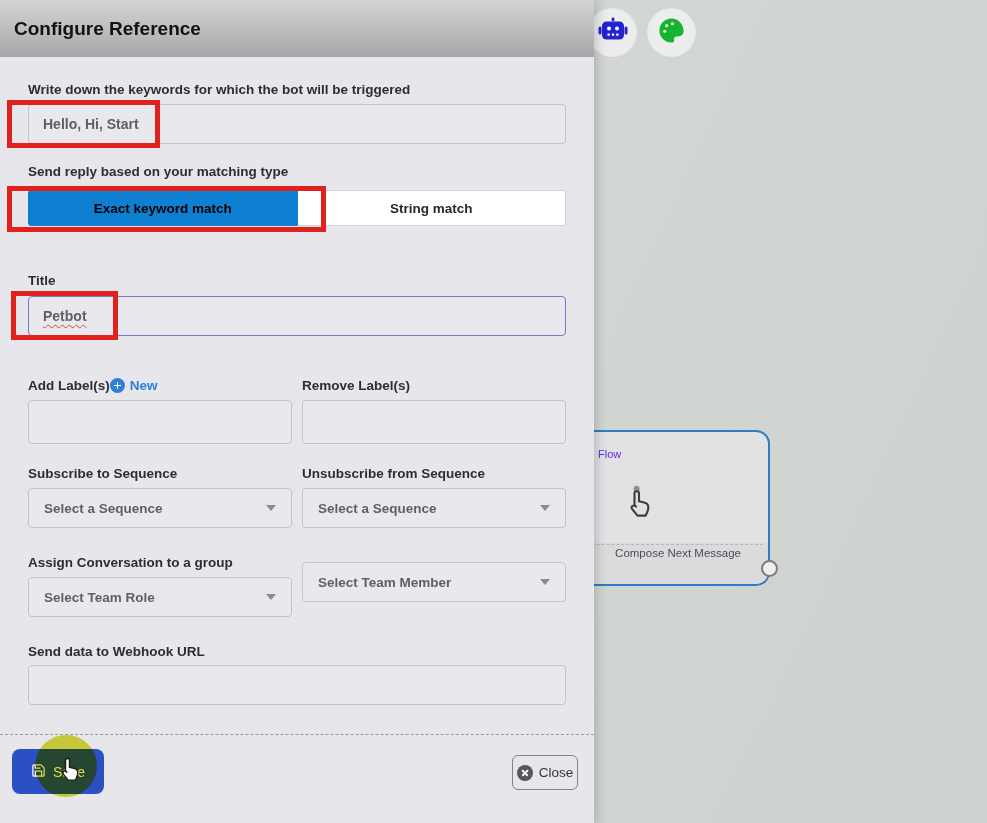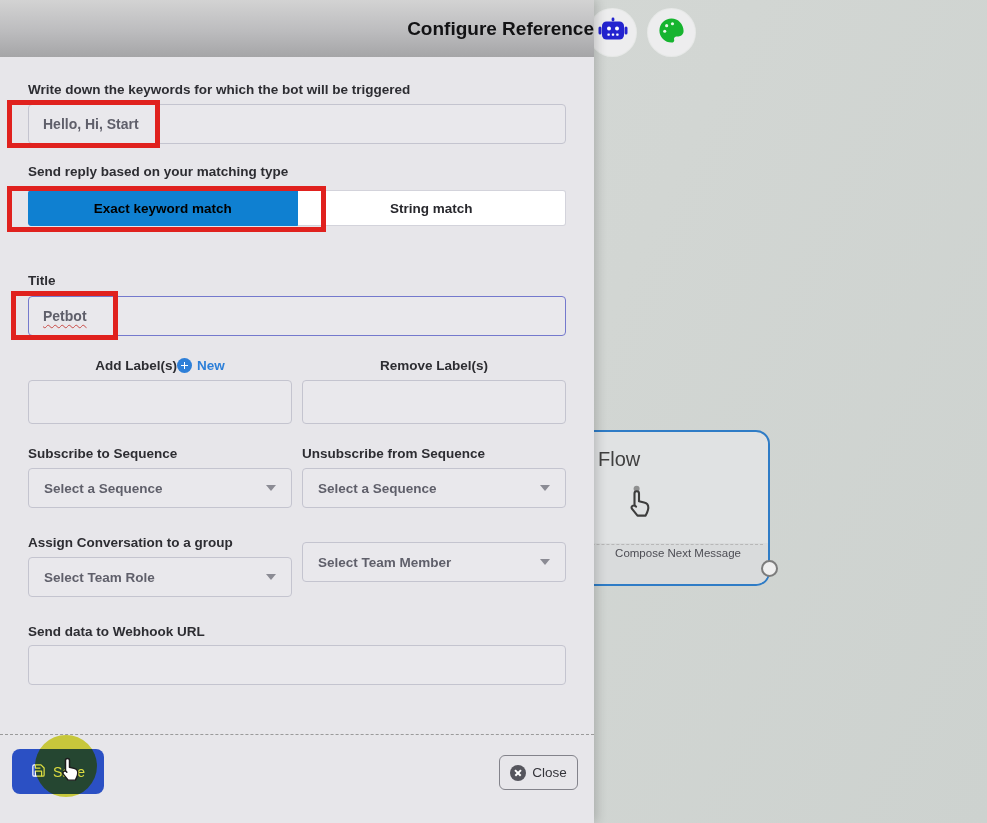--- a/index.html
+++ b/index.html
@@ -11,34 +11,34 @@
 
   
   .icon-circle { position:absolute; top:9px; width:47px; height:47px; border-radius:50%;
                  background:#ededee; display:flex; align-items:center; justify-content:center;
                  box-shadow:0 0 0 1px rgba(255,255,255,.45); cursor:pointer; }
   .icon-circle.bot { left:589px; }
   .icon-circle.palette { left:648px; }
 
   .flow-node { position:absolute; left:540px; top:430px; width:230px; height:156px;
                background:#e0e2e3; border:2px solid #2f7cc6; border-radius:14px; z-index:1; }
-  .flow-node-title { position:absolute; left:56px; top:16px; font-size:20px; color:#404040; }
+  .flow-node-title { position:absolute; left:56px; top:16px; font-size:11px; color:#6d28d9; }
   .flow-node-footer { position:absolute; left:0; right:0; bottom:0; height:41px;
                       background:#d9dbdc; border-radius:0 0 12px 12px; }
   .flow-sep { position:absolute; left:5px; right:5px; top:112px; border-top:1px dashed #b7b7b7; }
   .flow-action { position:absolute; right:27px; top:115px; font-size:11.5px; color:#4d4d54; }
   .connector { position:absolute; left:219px; top:128px; width:17px; height:17px;
                background:#efefef; border:2px solid #7c7c7c; border-radius:50%; cursor:pointer; }
   .hand-tap { position:absolute; left:82px; top:52px; }
 
   
   .modal { position:absolute; left:0; top:0; width:594px; height:823px; background:#e7e6ea;
            box-shadow:3px 0 10px rgba(0,0,0,.18); z-index:10; }
   .modal-header { height:57px; background:linear-gradient(180deg,#d3d3d3 0%,#bcbcbe 55%,#a5a5a7 100%);
-                  display:flex; align-items:center; justify-content:flex-end;padding-left:14px; }
+                  display:flex; align-items:center; justify-content:flex-start;padding-left:14px; }
   .modal-title { font-size:19px; font-weight:bold; color:#121214; }
 
   .modal-body { padding:0 28px;font-weight:bold; }
   .field-label { font-size:13.5px; color:#2d2d32; }
   .tbox { width:100%; height:40px; background:#e9e8ec; border:1px solid #c4c4cf; border-radius:4px;
           padding:0 14px; font-size:14px; color:#5f5f6a; display:flex; align-items:center; cursor:text; }
   .tbox.focused { border-color:#7479cd; }
   .wavy { text-decoration:underline wavy #c84a45 1px; text-underline-offset:3px; }
 
   .mt-a { margin-top:25px; } .mt-b { margin-top:7px; } .mt-c { margin-top:20px; }
@@ -48,41 +48,41 @@
 
   .seg { display:flex; }
   .seg-btn { flex:1; height:36px; display:flex; align-items:center; justify-content:center;
              font-size:13.5px; cursor:pointer; }
   .seg-btn.active { background:#0f80d1; color:#000000; border:1px solid #0f80d1; border-radius:3px 0 0 3px; }
   .seg-btn.inactive { background:#ffffff; color:#28282d; border:1px solid #d3d3db; border-left:none;
                       border-radius:0 3px 3px 0; }
 
   .row { display:flex; gap:10px; }
   .col { flex:1; min-width:0; }
-  .label-row { display:flex; justify-content:center; align-items:center; height:17px; }
+  .label-row { display:flex; justify-content:flex-start; align-items:center; height:17px;margin-top:20px; }
   .new-link { display:flex; align-items:center; gap:5px; color:#2d7fd8; font-size:13.5px; cursor:pointer; }
   .plus-circle { width:15px; height:15px; border-radius:50%; background:#2d7fd8; position:relative; }
   .plus-circle::before, .plus-circle::after { content:""; position:absolute; background:#fff; }
   .plus-circle::before { left:4px; top:6.8px; width:7px; height:1.6px; }
   .plus-circle::after { left:6.8px; top:4px; width:1.6px; height:7px; }
   .tall { height:44px; align-items:flex-start; padding-top:8px; }
 
   .select { height:40px; background:#e9e8ec; border:1px solid #c4c4cf; border-radius:4px;
             display:flex; align-items:center; justify-content:space-between; padding:0 15px;
             font-size:13.5px; color:#5f5f6a; cursor:pointer; }
   .caret { width:0; height:0; border-left:5px solid transparent; border-right:5px solid transparent;
            border-top:6px solid #8b8b94; }
 
   .modal-footer { position:absolute; left:0; right:0; top:734px; bottom:0;
                   border-top:1px dashed #9a9a9a; padding:14px 16px 0 12px;
                   display:flex; justify-content:space-between; align-items:flex-start; }
   .save-btn { width:92px; height:45px; background:#2b50c4; border:none; border-radius:8px;
               color:#fff; font-size:14px; display:flex; align-items:center; justify-content:center;
               gap:7px; cursor:pointer; font-family:inherit; }
-  .close-btn { width:79px; height:35px; margin-top:6px; background:transparent;
+  .close-btn { width:66px; height:35px; margin-top:6px; background:transparent;
                border:1px solid #83838b; border-radius:6px; color:#34343a; font-size:13.5px;
                display:flex; align-items:center; justify-content:center; gap:6px; cursor:pointer;
                font-family:inherit; }
   .x-circle { width:16px; height:16px; border-radius:50%; background:#55555d; position:relative; flex:0 0 auto; }
   .x-circle::before, .x-circle::after { content:""; position:absolute; left:4px; top:7.2px;
                width:8px; height:1.6px; background:#fff; }
   .x-circle::before { transform:rotate(45deg); }
   .x-circle::after { transform:rotate(-45deg); }
 
   

